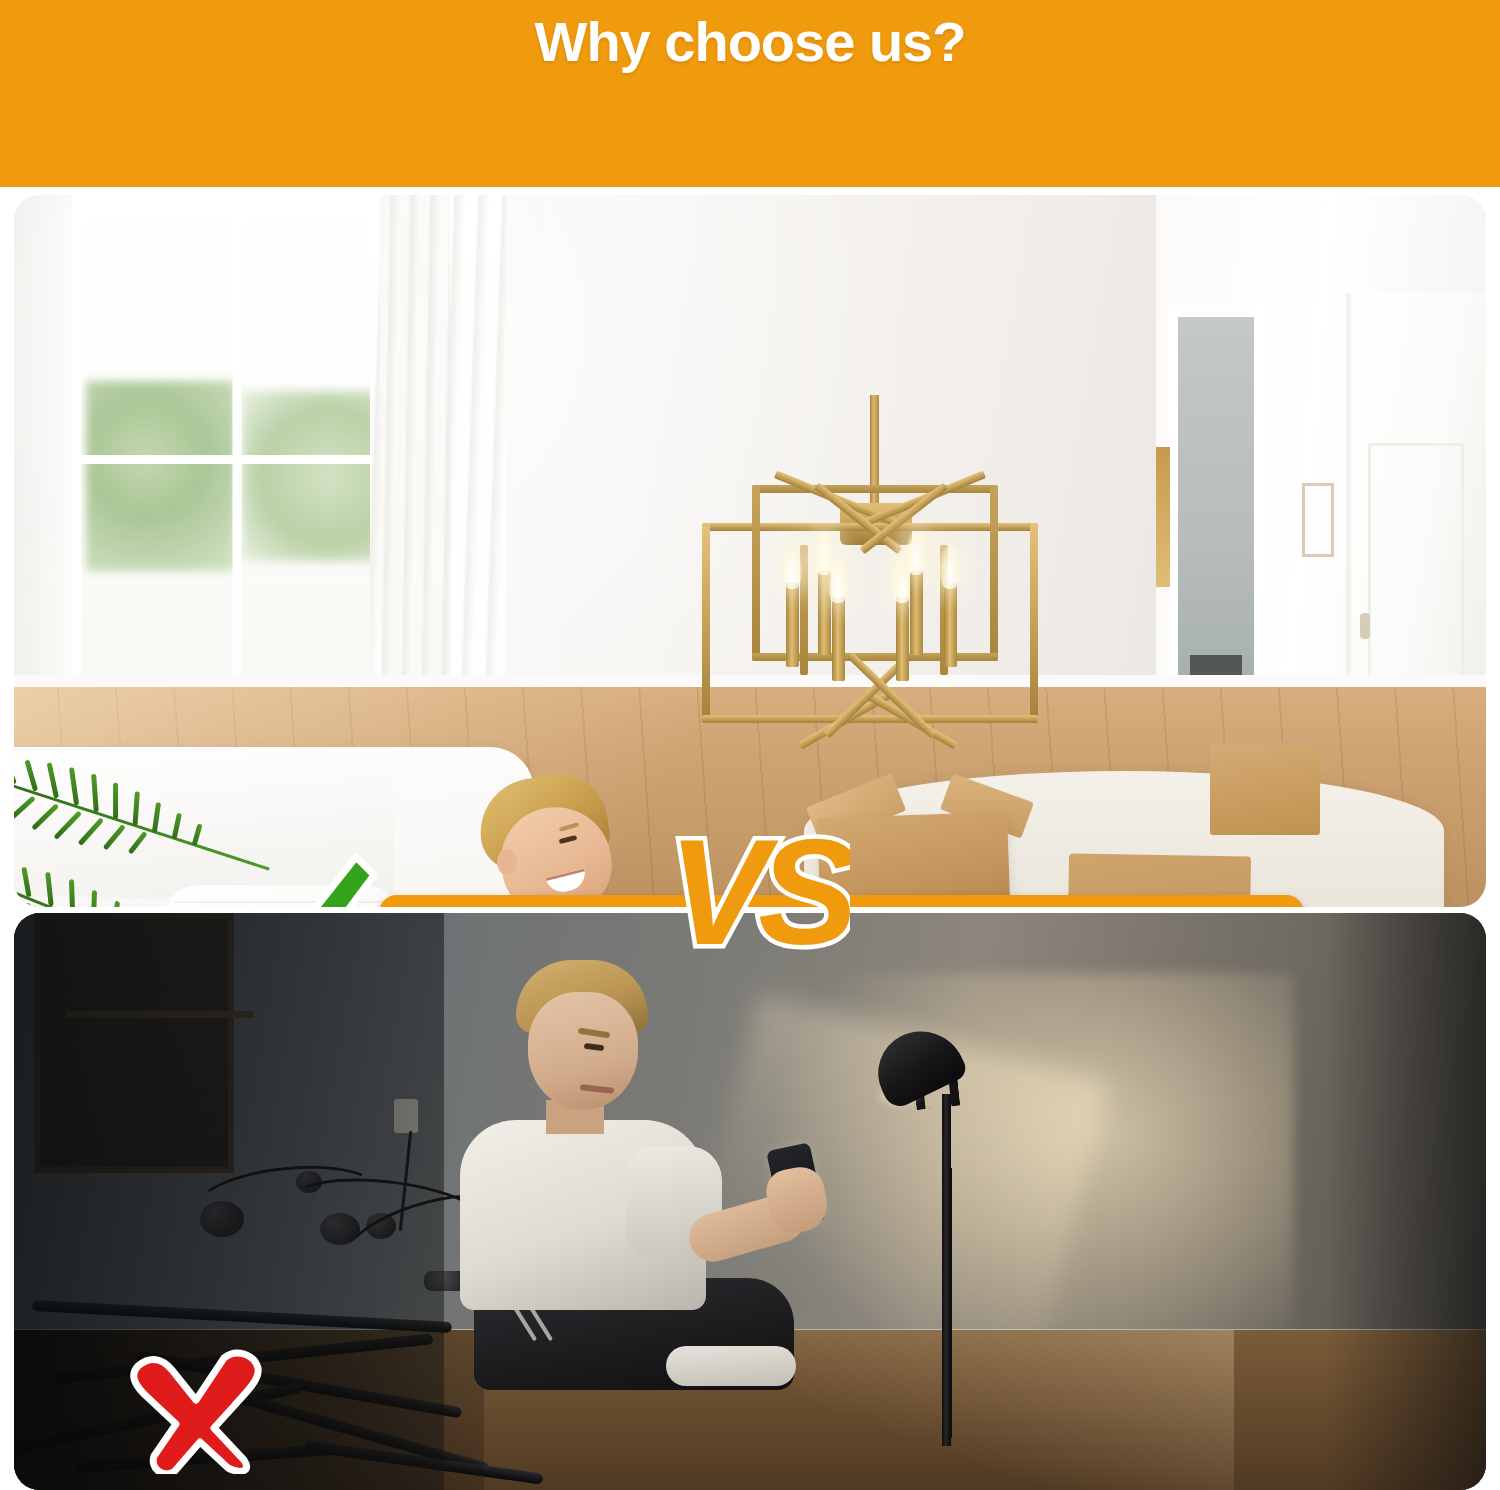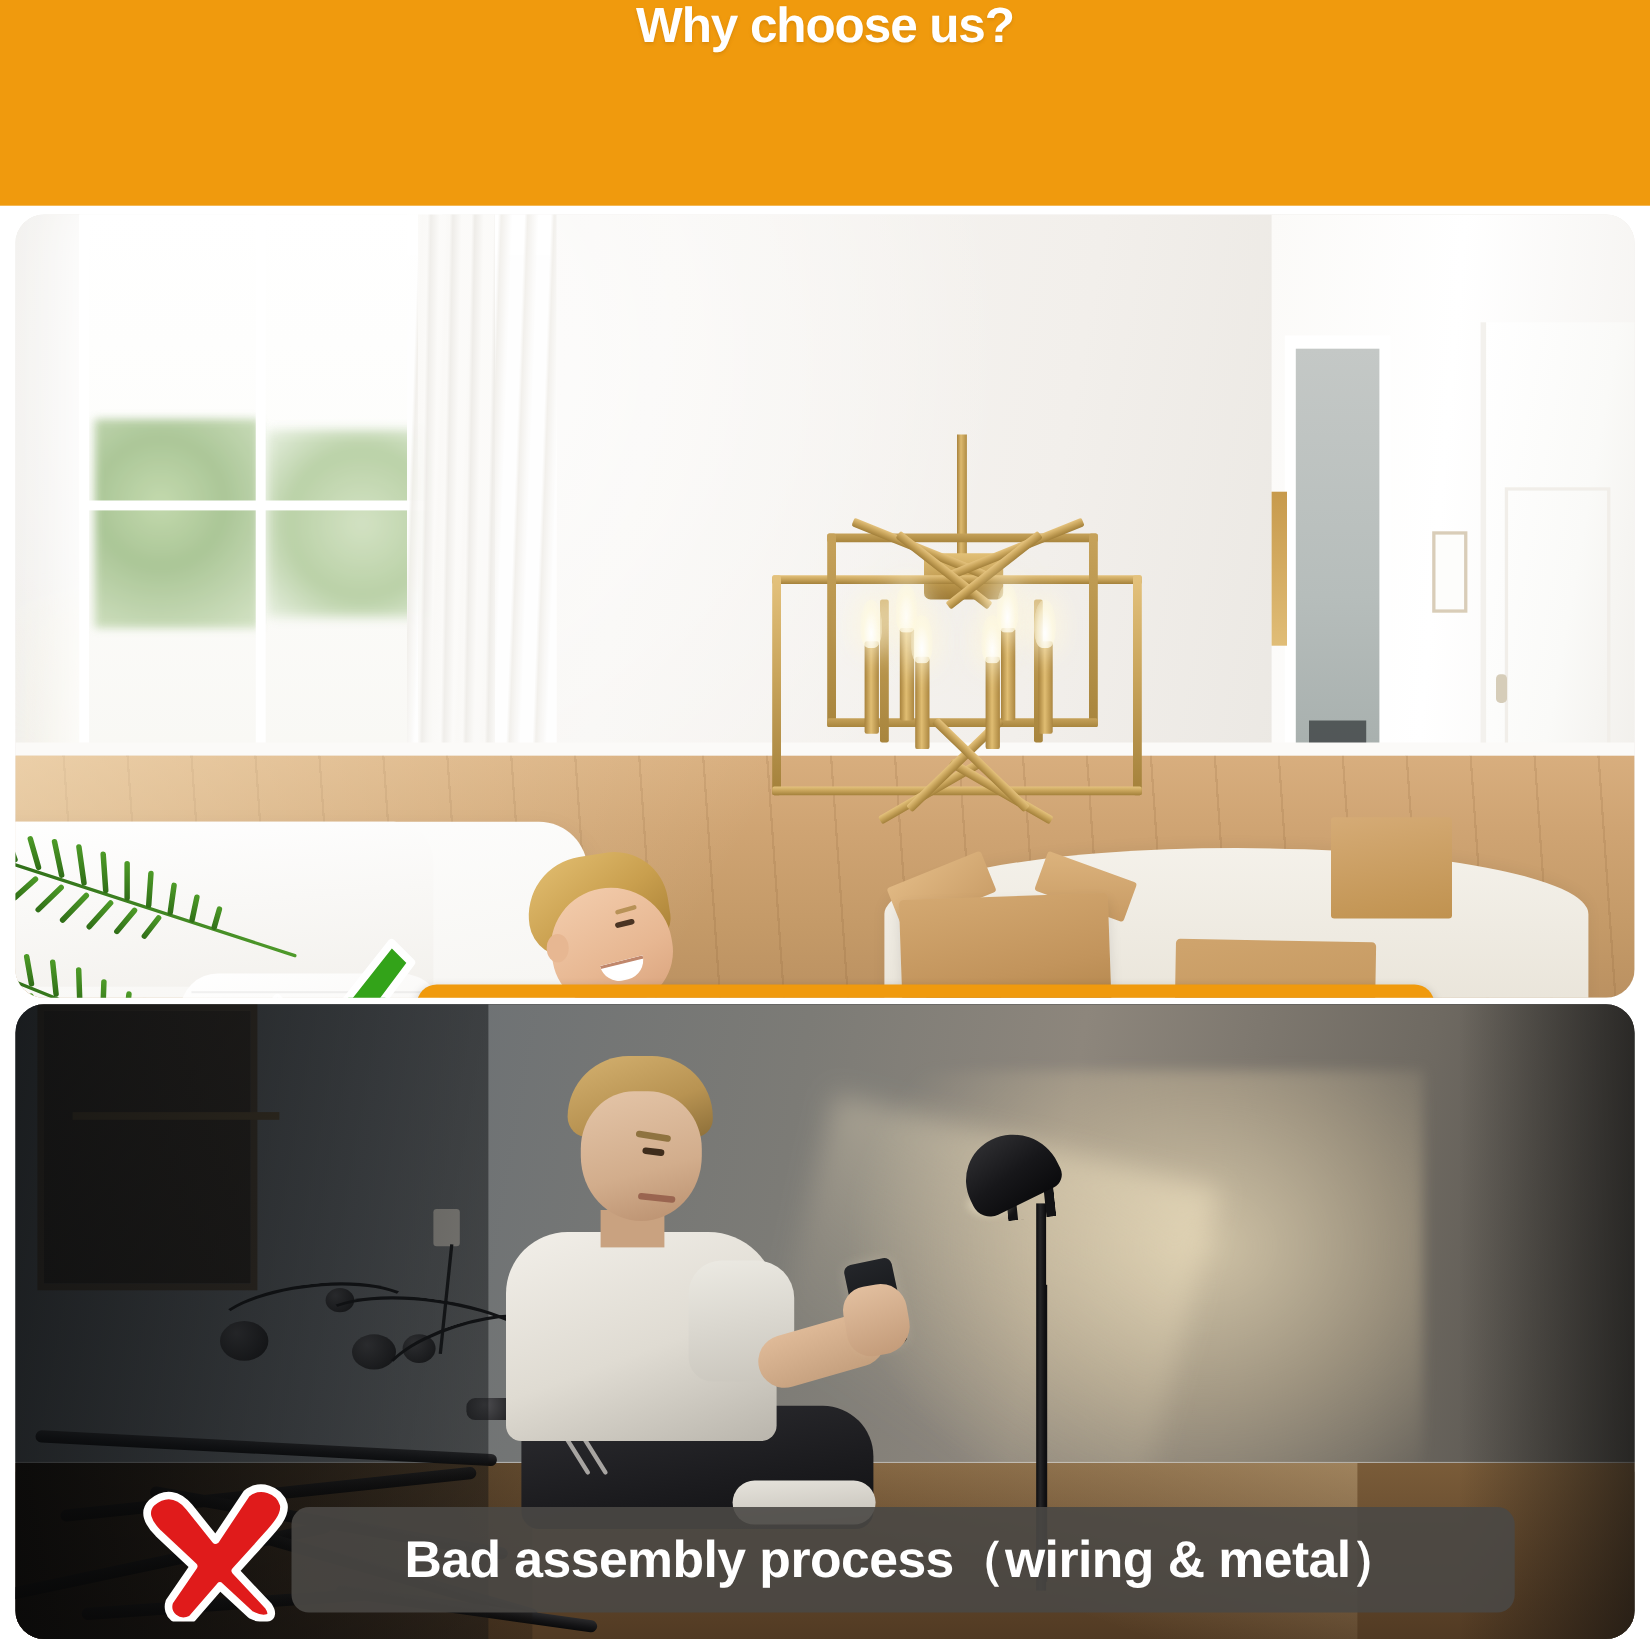--- a/index.html
+++ b/index.html
@@ -3,22 +3,22 @@
 <meta charset="utf-8">
 <style>
   html,body{margin:0;padding:0;background:#fff;}
   body{font-family:"Liberation Sans","DejaVu Sans",sans-serif;}
 
   .page{position:relative;width:1500px;height:1490px;overflow:hidden;background:#fff;}
 
   
   .header{position:absolute;left:0;top:0;width:1500px;height:187px;background:#f09a0d;
           display:flex;flex-direction:column;align-items:center;justify-content:flex-start;}
-  .header-title{font-size:45px;font-weight:bold;color:#ffffff;letter-spacing:-1px;
-          line-height:1.0;white-space:nowrap;
+  .header-title{font-size:56px;font-weight:bold;color:#ffffff;letter-spacing:-1px;
+          margin-top:14px;line-height:1.0;white-space:nowrap;
           text-shadow:0 2px 3px rgba(150,90,0,.25);}
   .header-sub{font-size:52px;font-weight:bold;color:#111111;letter-spacing:-1px;
           margin-top:12px;line-height:1.0;white-space:nowrap;
           -webkit-text-stroke:7px #ffffff; paint-order:stroke fill;}
 
   
   .panel{position:absolute;left:14px;width:1472px;overflow:hidden;border-radius:26px;}
   .panel-top{top:195px;height:712px;background:#f2f0ee;}
   .panel-bottom{top:913px;height:577px;background:#1a1a1a;}
 
@@ -464,18 +464,20 @@
       <div class="lamp-shade"></div>
     </div>
   </div>
 
   <div class="x-icon">
     <svg viewBox="0 0 140 126" width="140" height="126">
       <path d="M10 18 C22 8 34 10 44 22 L68 52 L96 10 C108 0 126 6 130 20 C132 32 118 44 106 58 L86 80 L116 112 C124 124 112 126 100 120 L72 94 L46 124 C34 130 22 120 26 108 L48 76 L16 46 C6 36 2 26 10 18 Z" fill="#e01b1b" stroke="#ffffff" stroke-width="7" stroke-linejoin="round"></path>
     </svg>
   </div>
 
-  <div class="badge-bad">
-    <span class="badge-bad-text">Bad assembly process（wiring &amp; metal）</span>
-  </div>
-
+
+  <div class="vs-icon">
+    <svg viewBox="0 0 190 170" width="190" height="170">
+      <text x="8" y="126" font-family="Liberation Sans, sans-serif" font-size="150" font-weight="bold" font-style="italic" fill="#f09a0d" stroke="#ffffff" stroke-width="9" paint-order="stroke fill" letter-spacing="-10">VS</text>
+    </svg>
+  </div>
 
 </div>
 
 </body></html>

